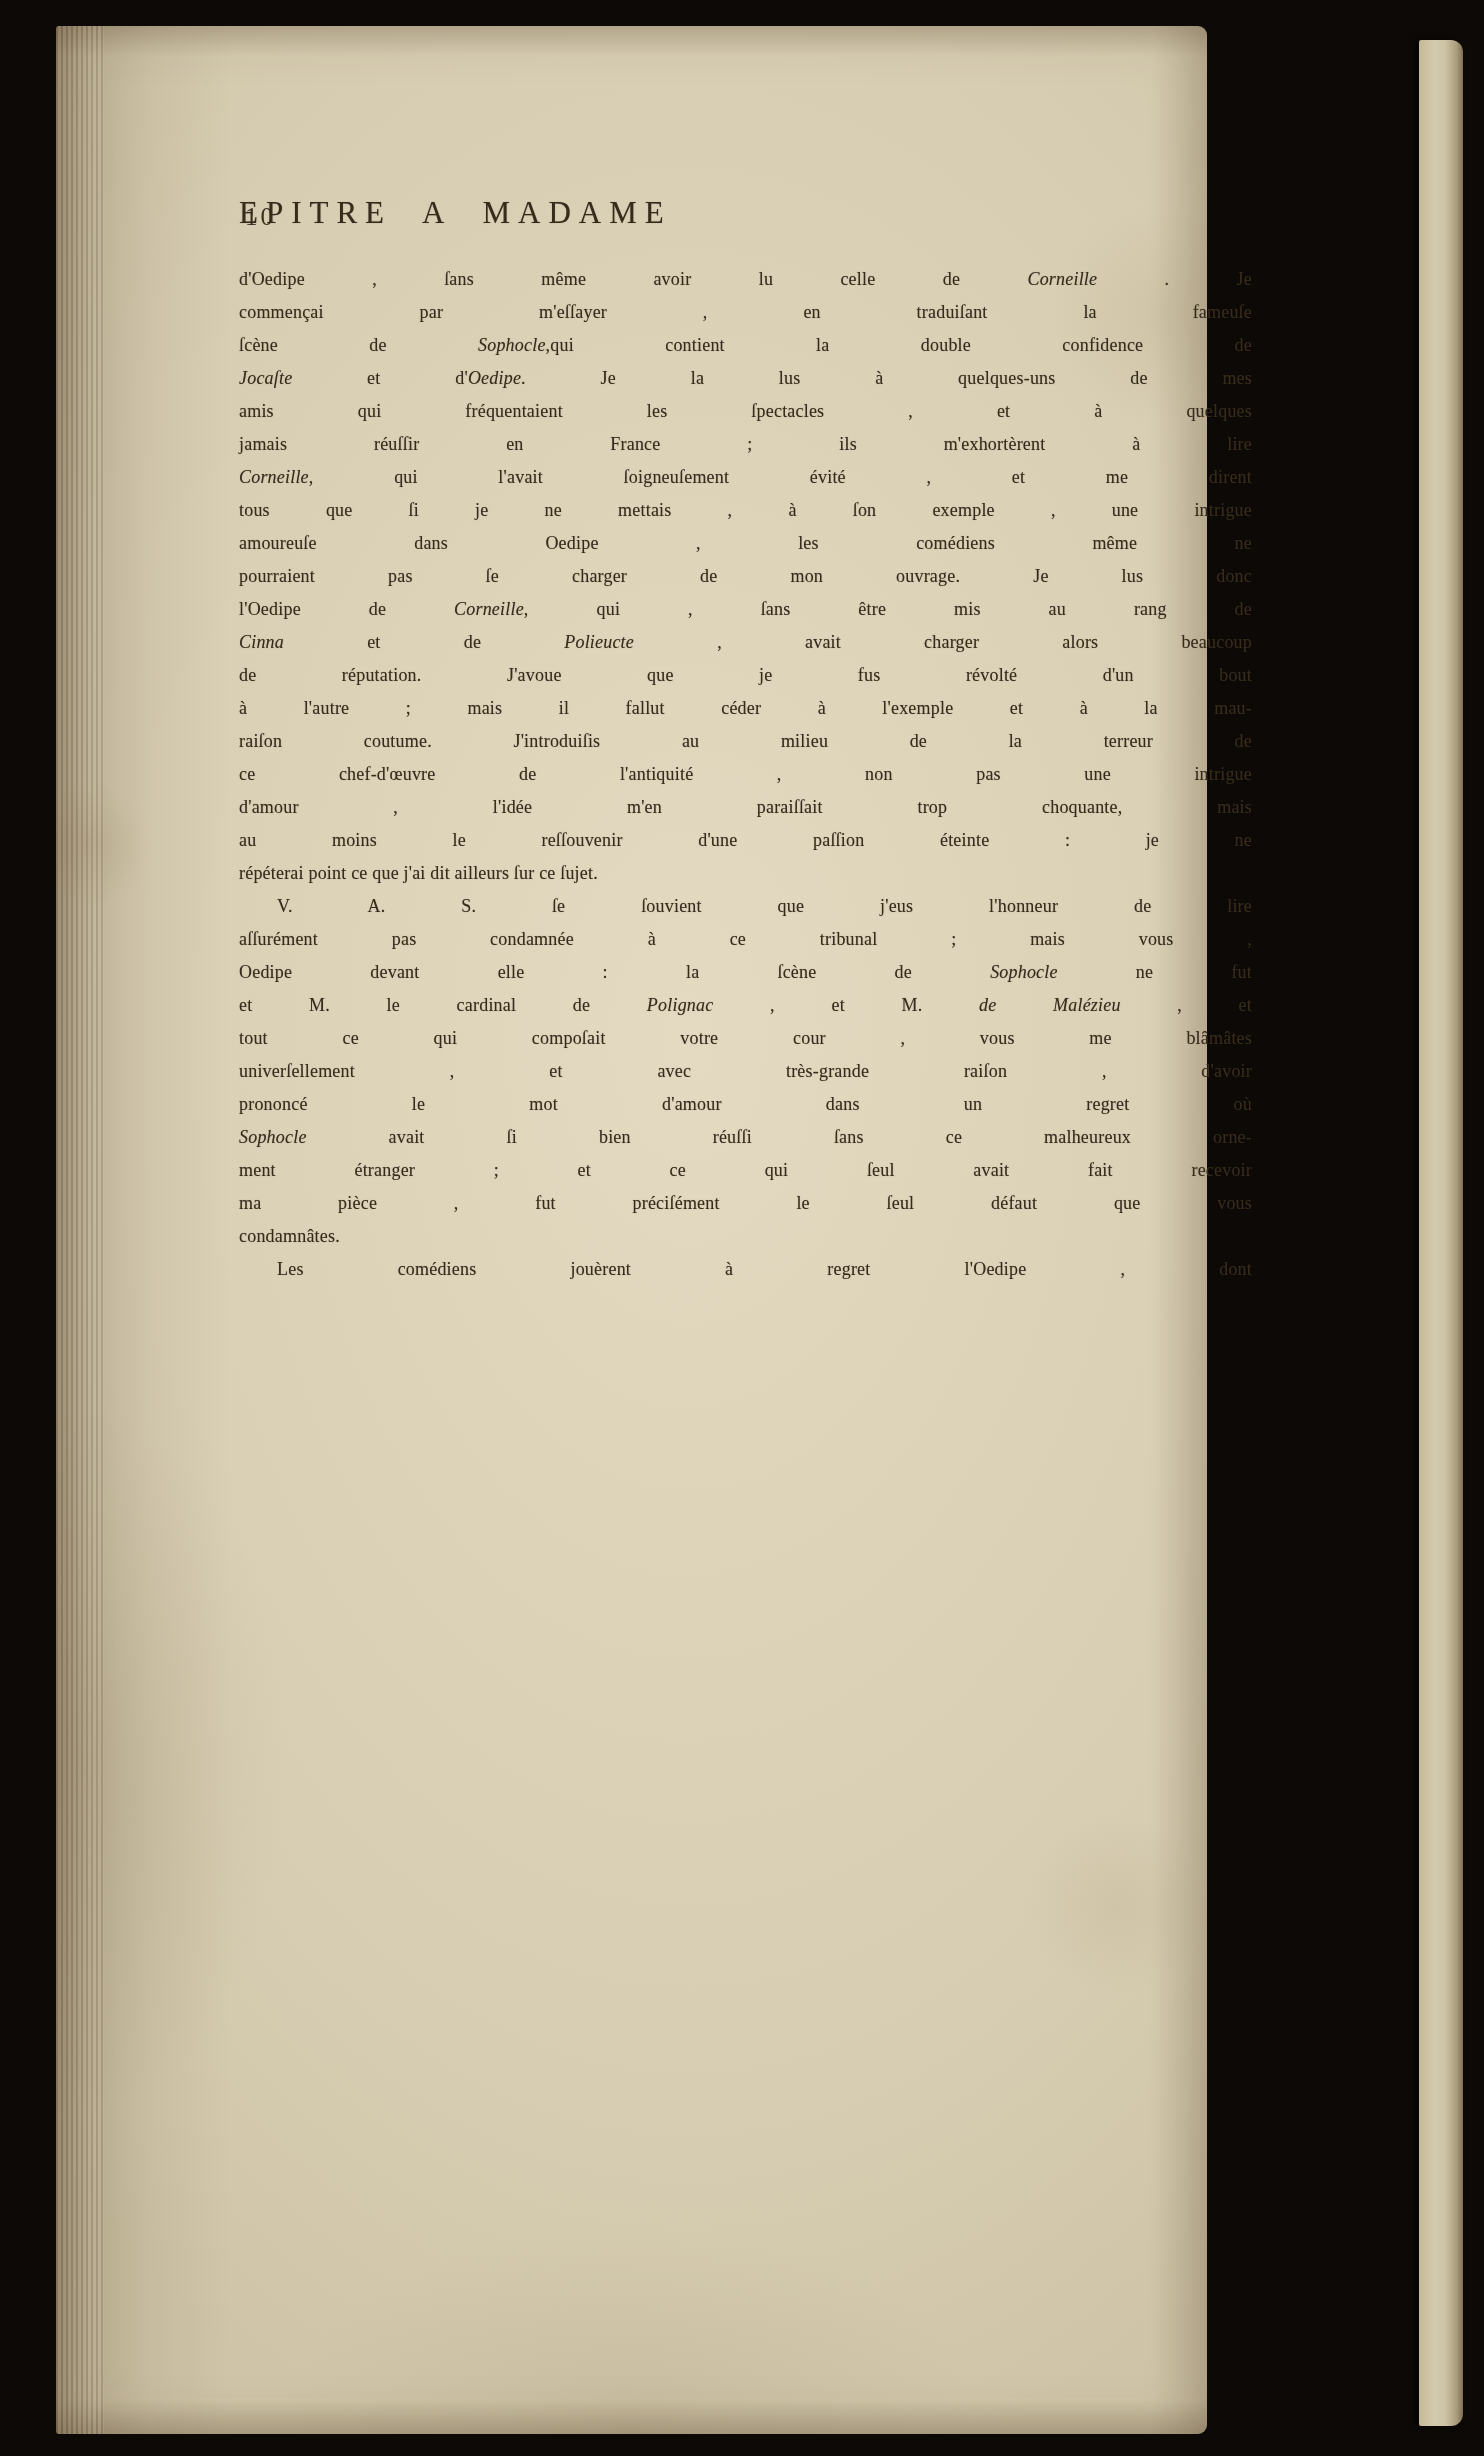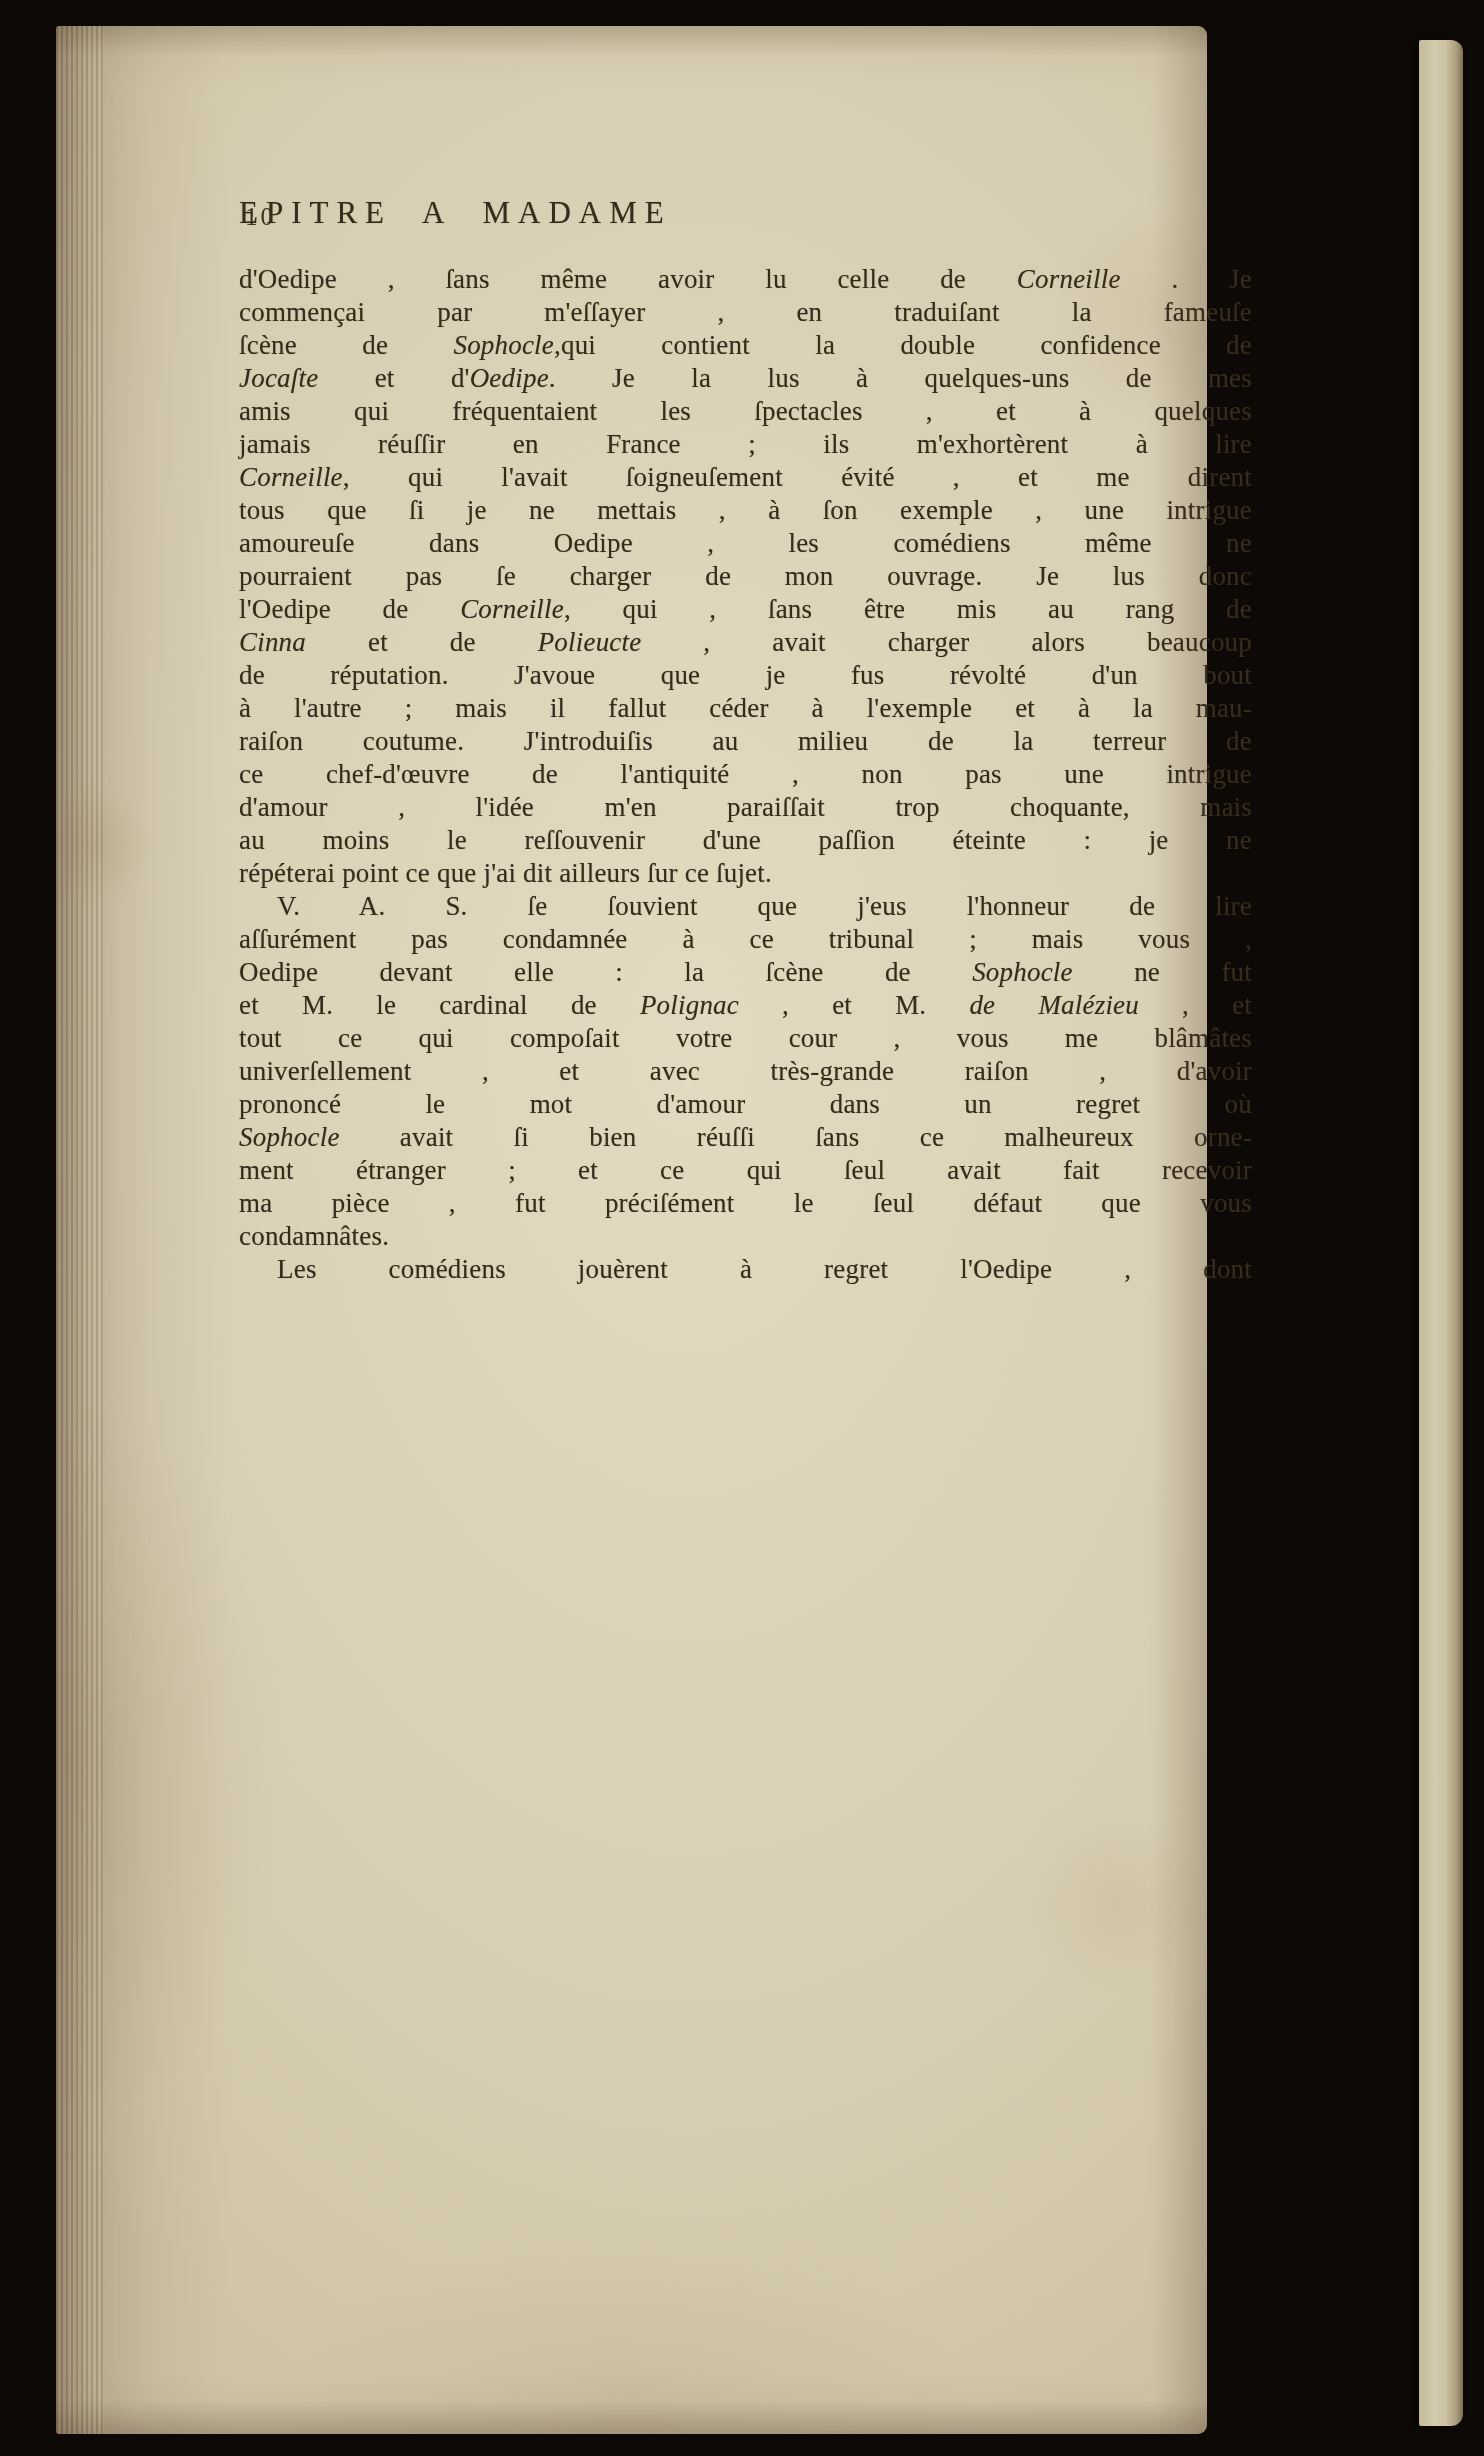--- a/index.html
+++ b/index.html
@@ -62,21 +62,21 @@
   .ptitle {
     position: absolute; left: 183px; top: 169px; width: 1013px;
     font-size: 31px;
     letter-spacing: 8px;
     word-spacing: 16px;
     color: #372c1c;
     text-shadow: 0 0 1px rgba(55,44,28,.4);
   }
   .pbody {
     position: absolute; left: 183px; top: 237px; width: 1013px;
-    font-size: 27px;
+    font-size: 18px;
     line-height: 33px;
     letter-spacing: 0.2px;
     color: #372c1c;
     text-shadow: 0 0 1px rgba(55,44,28,.35);
   }
   .para { margin: 0; }
   .line { text-align: justify; text-align-last: justify; white-space: normal; }
   .line.last { text-align-last: left; }
   .line.indent { text-indent: 38px; }
   .it { font-style: italic; }

